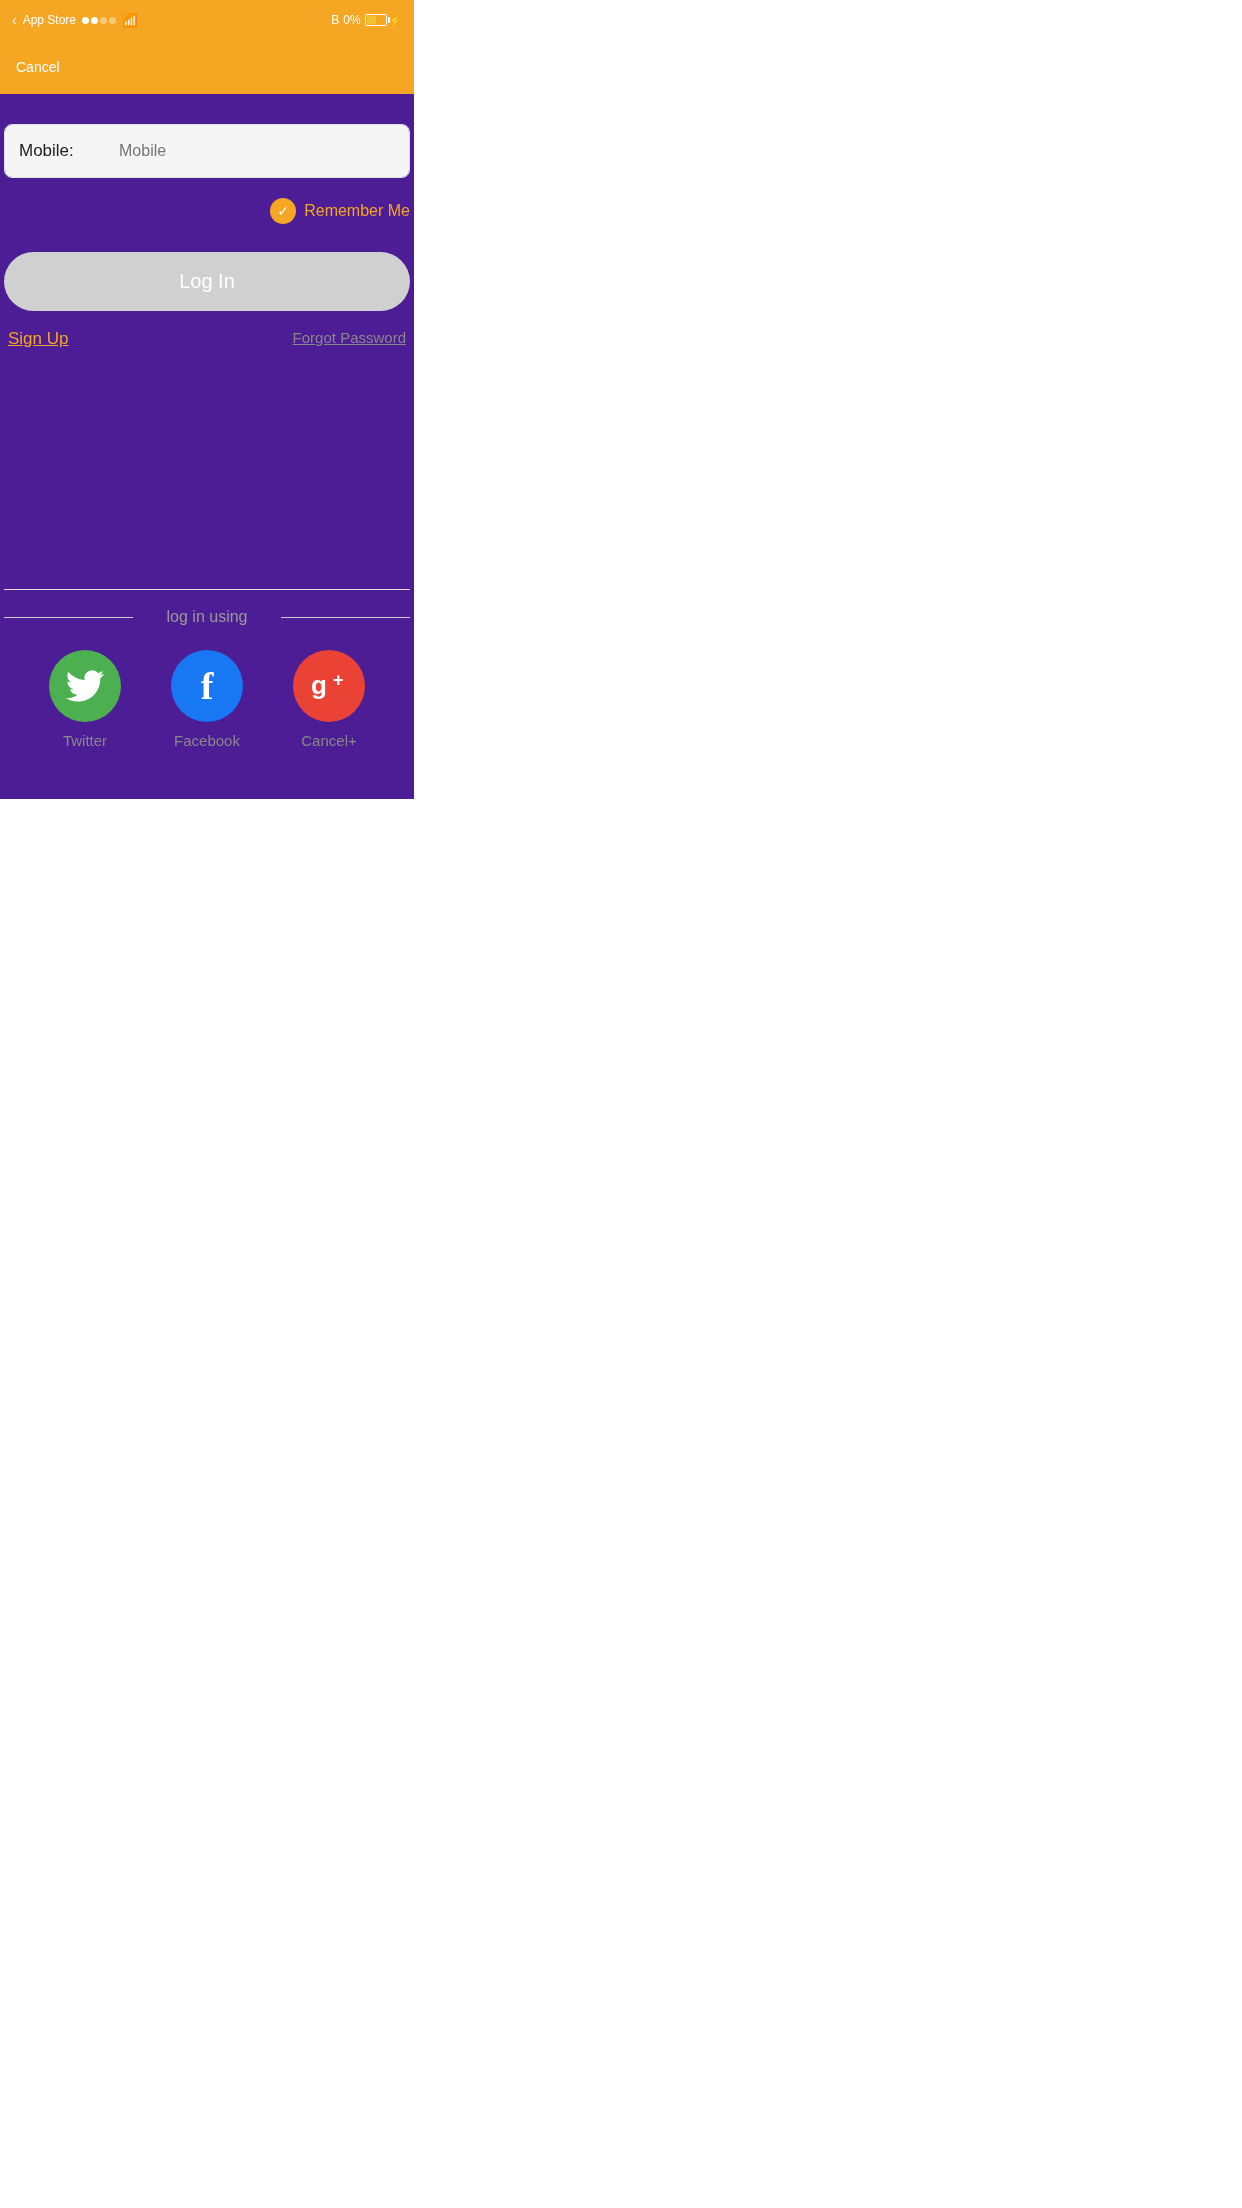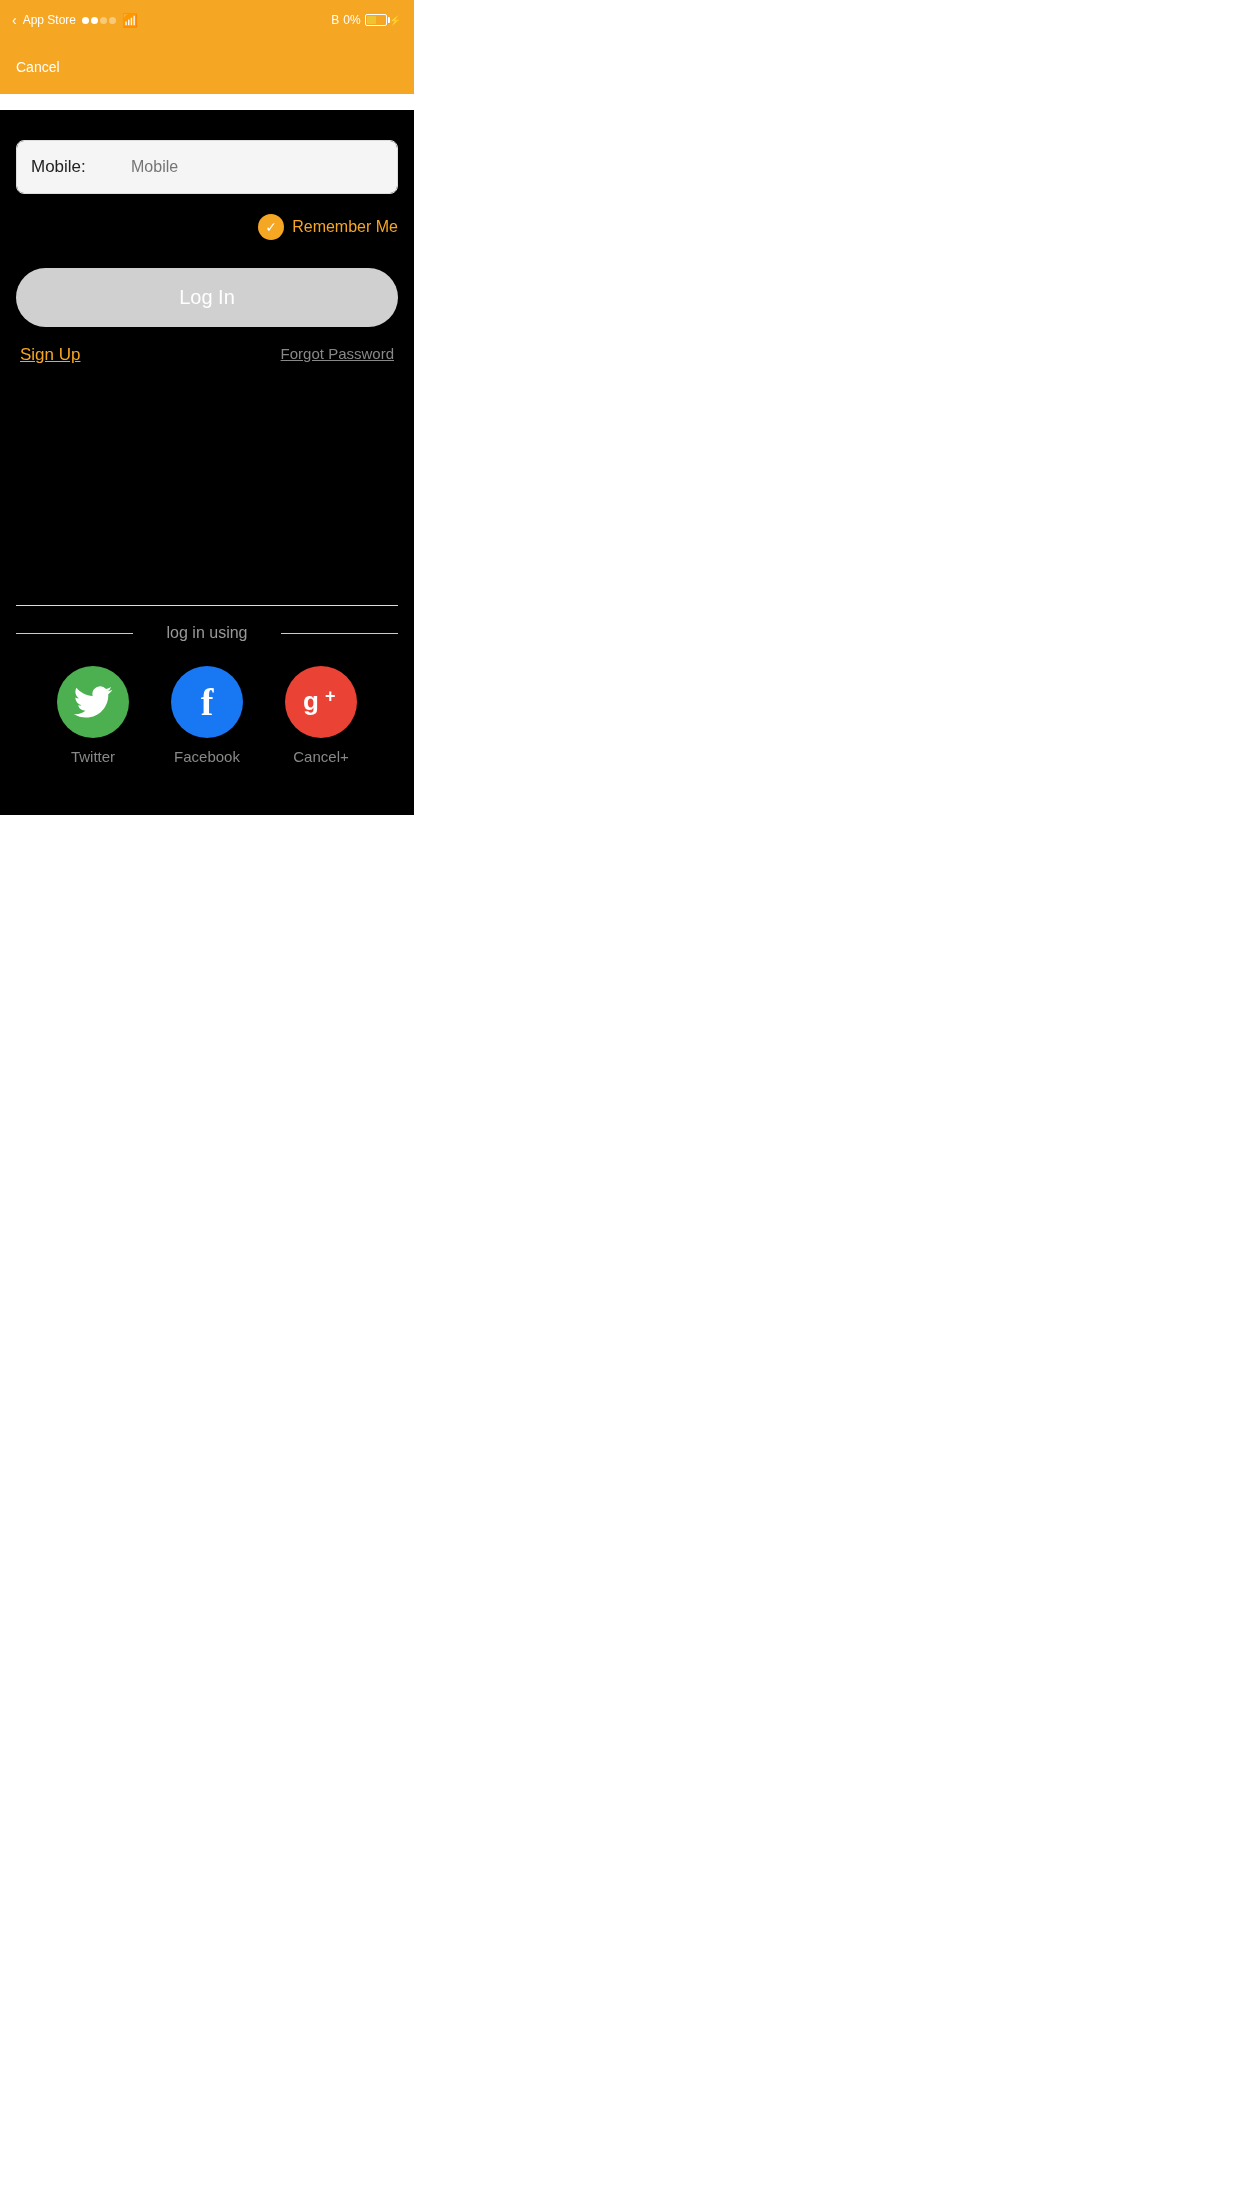--- a/index.html
+++ b/index.html
@@ -84,23 +84,22 @@
       font-weight: 400;
       color: #fff;
       position: absolute;
       left: 50%;
       transform: translateX(-50%);
     }
     .nav-right { width: 60px; }
 
     
     .main-content {
-      background: #000000;
-      padding: 30px 16px 20px;
-      margin-top: 16px;
+      background: #4c1d95;
+      padding: 30px 4px 20px;
     }
 
     
     .form-box {
       border: 1px solid #ddd;
       border-radius: 8px;
       overflow: hidden;
       margin-bottom: 20px;
       background: #f5f5f5;
     }

